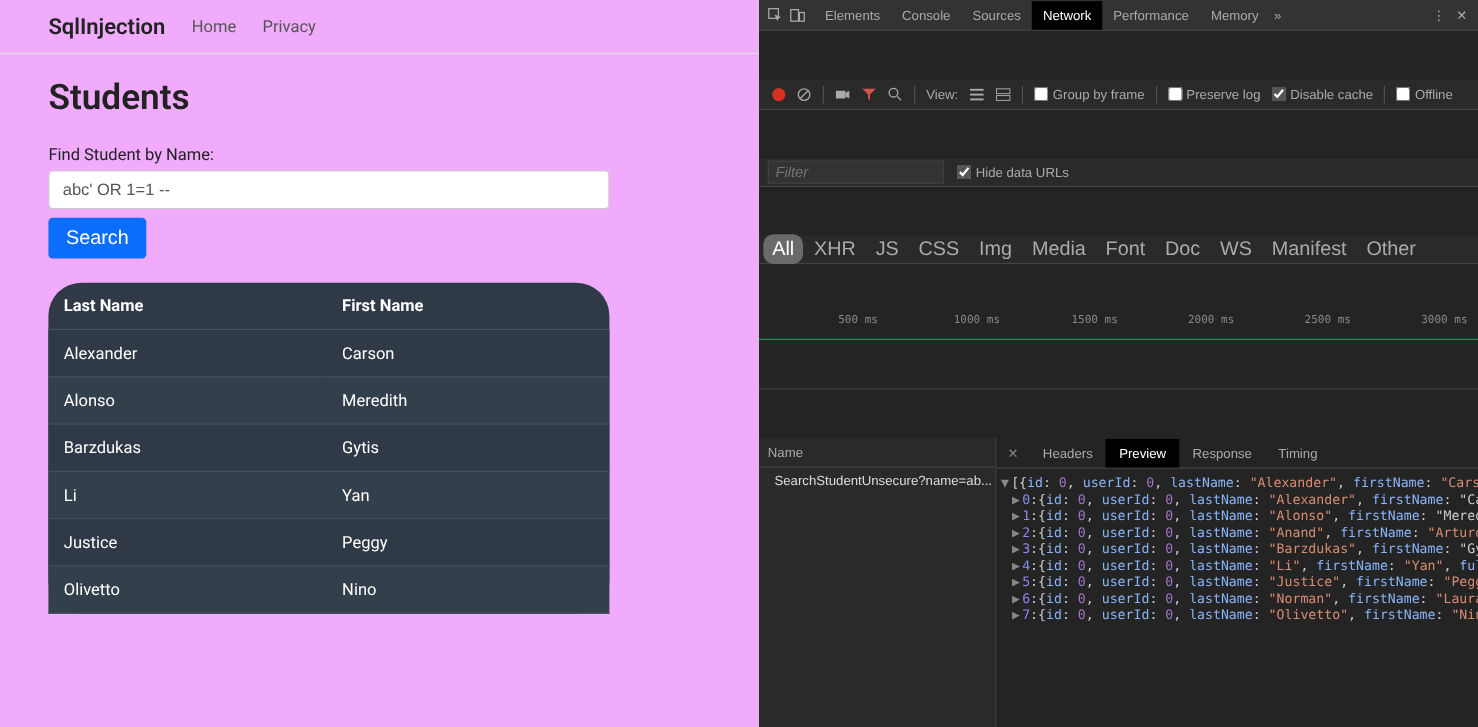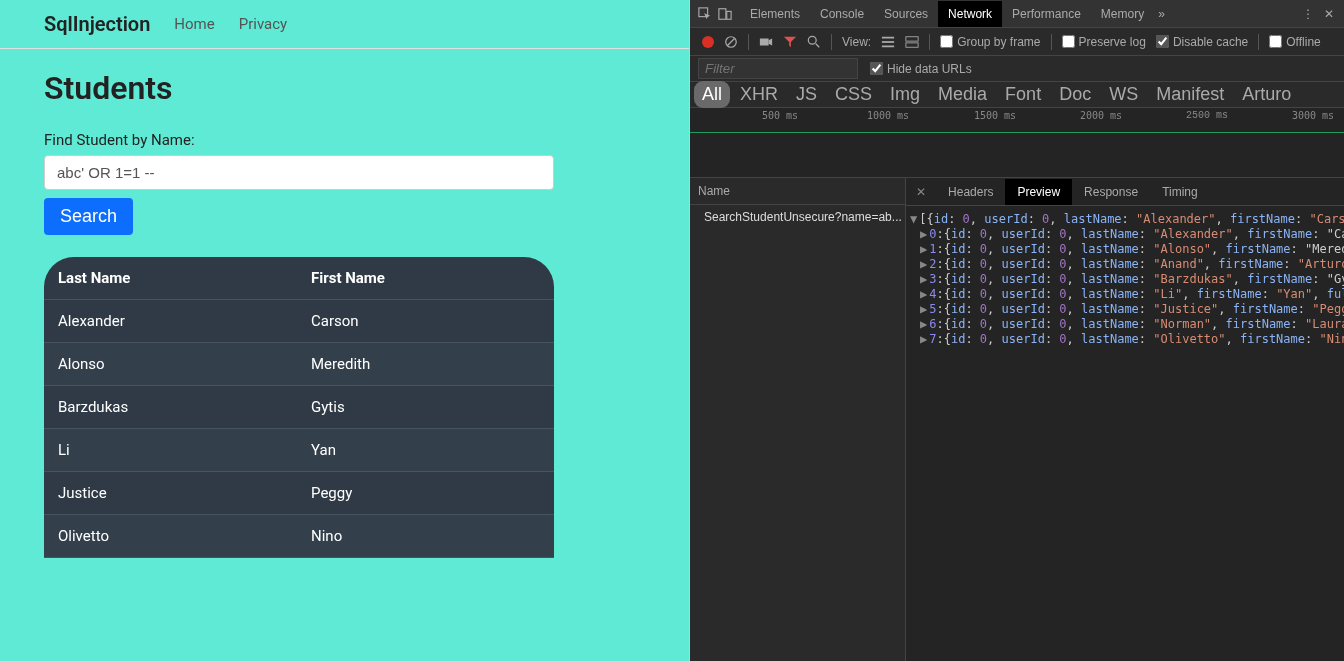--- a/index.html
+++ b/index.html
@@ -6,21 +6,21 @@
 body {
   font-family: -apple-system, BlinkMacSystemFont, "Segoe UI", Roboto, Arial, sans-serif;
   display: flex;
   width: 1344px;
   height: 661px;
   overflow: hidden;
   background: #fff;
 }
 .left-pane {
   width: 690px;
-  background: #5eead4;
+  background: #f0abfc;
   overflow-y: auto;
   border-right: 1px solid #ccc;
 }
 .navbar {
   display: flex;
   align-items: center;
   padding: 12px 44px;
   border-bottom: 1px solid #e0e0e0;
   gap: 24px;
 }
@@ -88,20 +88,21 @@
 
 .devtools {
   flex: 1;
   background: #242424;
   color: #ccc;
   font-family: Menlo, Consolas, monospace;
   font-size: 12px;
   display: flex;
   flex-direction: column;
   overflow: hidden;
+  gap: 44px;
 }
 .dt-tabbar {
   display: flex;
   align-items: center;
   background: #333;
   border-bottom: 1px solid #444;
   height: 28px;
   font-family: -apple-system, sans-serif;
   font-size: 12px;
 }
@@ -394,30 +395,30 @@
       <span class="type-pill active">All</span>
       <span class="type-pill">XHR</span>
       <span class="type-pill">JS</span>
       <span class="type-pill">CSS</span>
       <span class="type-pill">Img</span>
       <span class="type-pill">Media</span>
       <span class="type-pill">Font</span>
       <span class="type-pill">Doc</span>
       <span class="type-pill">WS</span>
       <span class="type-pill">Manifest</span>
-      <span class="type-pill">Arturo</span>
+      <span class="type-pill">Other</span>
     </div>
 
   <div class="dt-timeline">
     <div class="tl-ticks" id="tl-ticks">
         <span class="tl-tick" style="left: 72px;">500 ms</span>
         <span class="tl-tick" style="left: 177px;">1000 ms</span>
         <span class="tl-tick" style="left: 284px;">1500 ms</span>
         <span class="tl-tick" style="left: 390px;">2000 ms</span>
-        <span class="tl-tick" style="left: 496px; font-family: Liberation Mono, monospace;">2500 ms</span>
+        <span class="tl-tick" style="left: 496px;">2500 ms</span>
         <span class="tl-tick" style="left: 602px;">3000 ms</span>
       </div>
     <div class="tl-bar"></div>
   </div>
 
   <div class="dt-body">
     <div class="dt-requests">
       <div class="dt-req-header">Name</div>
       <div id="req-rows">
           <div class="dt-req-row">

